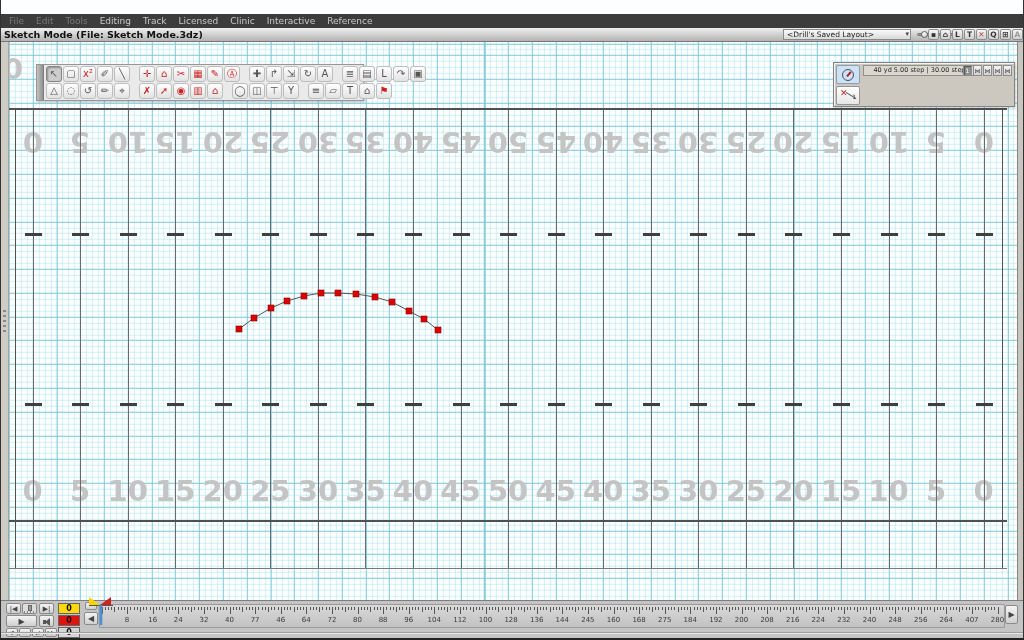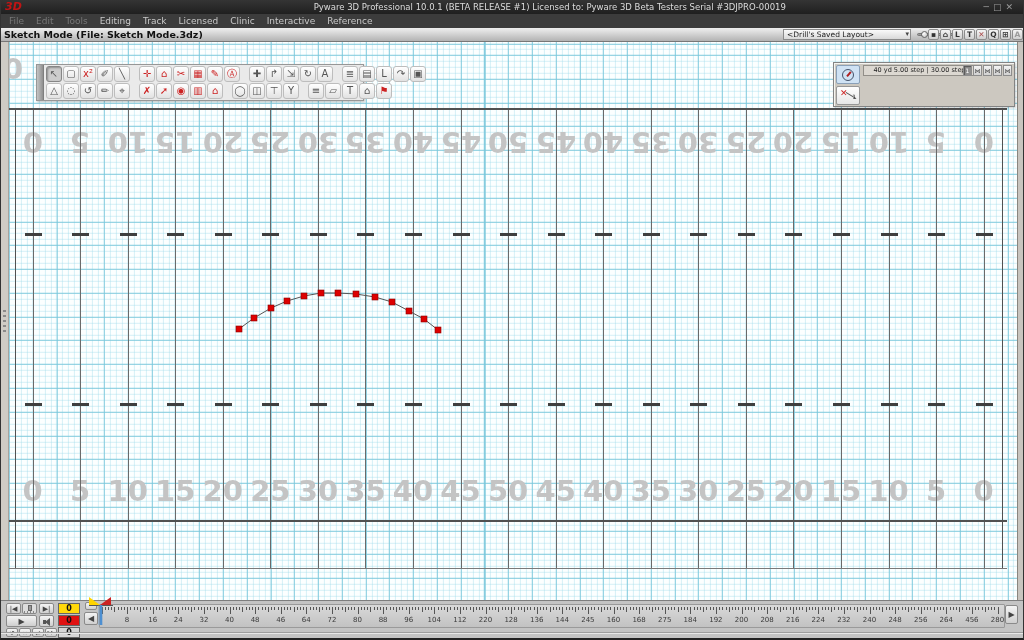--- a/index.html
+++ b/index.html
@@ -111,27 +111,20 @@
   .mag{position:relative;}
   .mag::before{content:"";position:absolute;left:3px;top:1px;width:4px;height:4px;border:1px solid #555;border-radius:50%;}
   .mag::after{content:"";position:absolute;left:8px;top:5px;width:3px;height:1px;background:#555;transform:rotate(35deg);}
   .groove{position:absolute;left:0;top:632px;width:100%;height:1px;background:#9e9e9e;box-shadow:0 1px 0 #e8e8e8;}
 </style>
 </head>
 <body>
 
 <div class="window">
 
-  <div class="titlebar">
-    <span class="logo">3D</span>
-    <span class="wtitle">Pyware 3D Professional 10.0.1  (BETA RELEASE #1)   Licensed to: Pyware 3D Beta Testers    Serial #3DJPRO-00019</span>
-    <span class="wbtns">
-      <span>─</span><span>□</span><span>✕</span>
-    </span>
-  </div>
 
   <div class="menubar"><span class="mi dim">File</span><span class="mi dim">Edit</span><span class="mi dim">Tools</span><span class="mi">Editing</span><span class="mi">Track</span><span class="mi">Licensed</span><span class="mi">Clinic</span><span class="mi">Interactive</span><span class="mi">Reference</span></div>
 
   <div class="modebar">
     <span class="modetitle">Sketch Mode  (File: Sketch Mode.3dz)</span>
     <span class="layoutsel">
       <span>&lt;Drill's Saved Layout&gt;</span><span class="dd">▾</span>
     </span>
     <span class="mslider">
         <span class="knob"></span>
@@ -656,49 +649,49 @@
       <div class="tick" style="left: 884.7px; height: 5px;"></div>
       <div class="tick" style="left: 887.9px; height: 3px;"></div>
       <div class="tick" style="left: 891.1px; height: 3px;"></div>
       <div class="tick" style="left: 894.3px; height: 3px;"></div>
       <div class="tick" style="left: 897.5px; height: 7px;"></div>
       <div class="tlabel" style="left: 27.1px;">8</div>
       <div class="tlabel" style="left: 52.7px;">16</div>
       <div class="tlabel" style="left: 78.3px;">24</div>
       <div class="tlabel" style="left: 103.9px;">32</div>
       <div class="tlabel" style="left: 129.5px;">40</div>
-      <div class="tlabel" style="left: 155.1px;">48</div>
+      <div class="tlabel" style="left: 155.1px;">77</div>
       <div class="tlabel" style="left: 180.7px;">46</div>
       <div class="tlabel" style="left: 206.3px;">64</div>
       <div class="tlabel" style="left: 231.9px;">72</div>
       <div class="tlabel" style="left: 257.5px;">80</div>
       <div class="tlabel" style="left: 283.1px;">88</div>
       <div class="tlabel" style="left: 308.7px;">96</div>
       <div class="tlabel" style="left: 334.3px;">104</div>
       <div class="tlabel" style="left: 359.9px;">112</div>
-      <div class="tlabel" style="left: 385.5px;">220</div>
+      <div class="tlabel" style="left: 385.5px;">100</div>
       <div class="tlabel" style="left: 411.1px;">128</div>
       <div class="tlabel" style="left: 436.7px;">136</div>
       <div class="tlabel" style="left: 462.3px;">144</div>
       <div class="tlabel" style="left: 487.9px;">245</div>
       <div class="tlabel" style="left: 513.5px;">160</div>
       <div class="tlabel" style="left: 539.1px;">168</div>
       <div class="tlabel" style="left: 564.7px;">275</div>
       <div class="tlabel" style="left: 590.3px;">184</div>
       <div class="tlabel" style="left: 615.9px;">192</div>
       <div class="tlabel" style="left: 641.5px;">200</div>
       <div class="tlabel" style="left: 667.1px;">208</div>
       <div class="tlabel" style="left: 692.7px;">216</div>
       <div class="tlabel" style="left: 718.3px;">224</div>
       <div class="tlabel" style="left: 743.9px;">232</div>
       <div class="tlabel" style="left: 769.5px;">240</div>
       <div class="tlabel" style="left: 795.1px;">248</div>
       <div class="tlabel" style="left: 820.7px;">256</div>
       <div class="tlabel" style="left: 846.3px;">264</div>
-      <div class="tlabel" style="left: 871.9px;">456</div>
+      <div class="tlabel" style="left: 871.9px;">407</div>
       <div class="tlabel" style="left: 897.5px;">280</div>
     </div>
   <div class="groove"></div>
   <div class="flagmark">
     <span class="fy"></span>
     <span class="fr"></span>
   </div>
   <div class="playhead"></div>
 
 </div>

